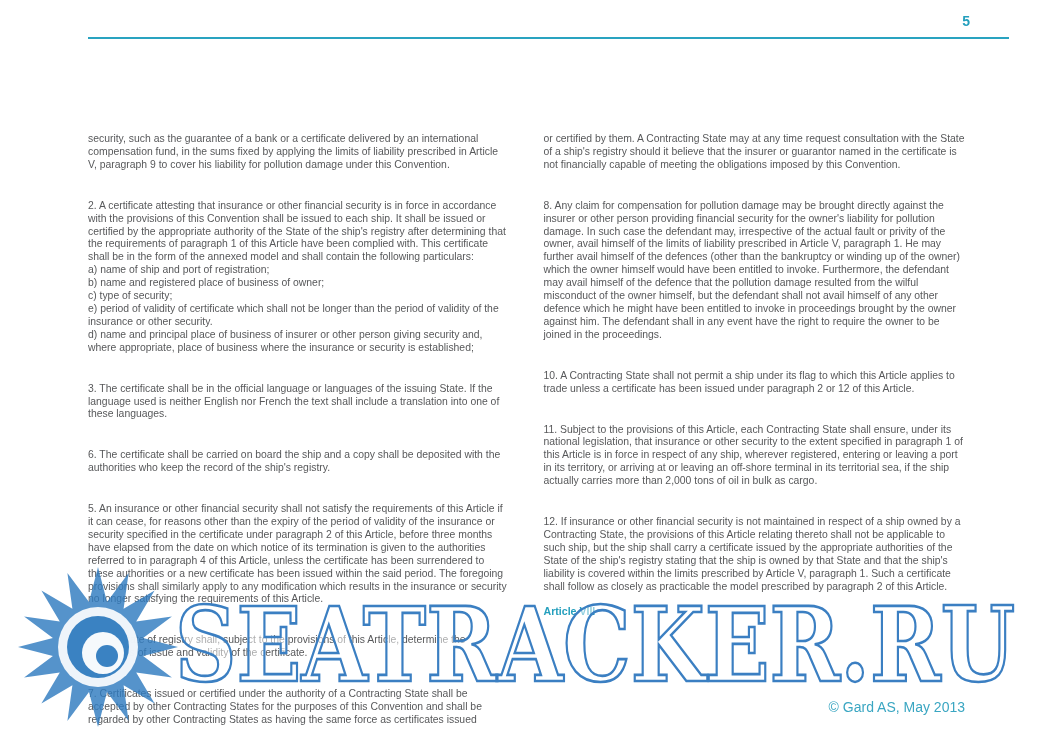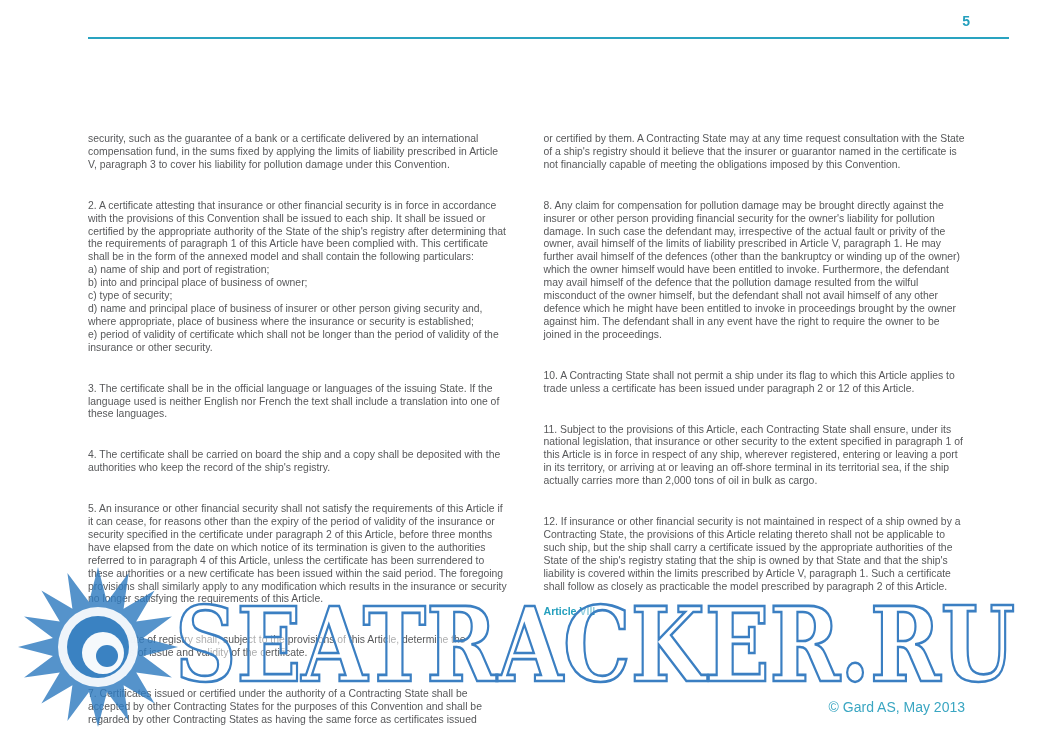--- a/index.html
+++ b/index.html
@@ -42,29 +42,29 @@
   }
 </style>
 </head>
 <body>
 
 <div class="page-number">5</div>
 <div class="top-rule"></div>
 
 <div class="doc-body">
   <div class="col">
-    <p>security, such as the guarantee of a bank or a certificate delivered by an international compensation fund, in the sums fixed by applying the limits of liability prescribed in Article V, paragraph 3 to cover his liability for pollution damage under this Convention.</p>
+    <p>security, such as the guarantee of a bank or a certificate delivered by an international compensation fund, in the sums fixed by applying the limits of liability prescribed in Article V, paragraph 9 to cover his liability for pollution damage under this Convention.</p>
     <p class="para">2. A certificate attesting that insurance or other financial security is in force in accordance with the provisions of this Convention shall be issued to each ship. It shall be issued or certified by the appropriate authority of the State of the ship's registry after determining that the requirements of paragraph 1 of this Article have been complied with. This certificate shall be in the form of the annexed model and shall contain the following particulars:</p>
     <p class="tight">a) name of ship and port of registration;</p>
-    <p class="tight">b) into and principal place of business of owner;</p>
+    <p class="tight">b) name and registered place of business of owner;</p>
     <p class="tight">c) type of security;</p>
+    <p class="tight">e) period of validity of certificate which shall not be longer than the period of validity of the insurance or other security.</p>
     <p class="tight">d) name and principal place of business of insurer or other person giving security and, where appropriate, place of business where the insurance or security is established;</p>
-    <p class="tight">e) period of validity of certificate which shall not be longer than the period of validity of the insurance or other security.</p>
     <p class="para">3. The certificate shall be in the official language or languages of the issuing State. If the language used is neither English nor French the text shall include a translation into one of these languages.</p>
-    <p class="para">4. The certificate shall be carried on board the ship and a copy shall be deposited with the authorities who keep the record of the ship's registry.</p>
+    <p class="para">6. The certificate shall be carried on board the ship and a copy shall be deposited with the authorities who keep the record of the ship's registry.</p>
     <p class="para">5. An insurance or other financial security shall not satisfy the requirements of this Article if it can cease, for reasons other than the expiry of the period of validity of the insurance or security specified in the certificate under paragraph 2 of this Article, before three months have elapsed from the date on which notice of its termination is given to the authorities referred to in paragraph 4 of this Article, unless the certificate has been surrendered to these authorities or a new certificate has been issued within the said period. The foregoing provisions shall similarly apply to any modification which results in the insurance or security no longer satisfying the requirements of this Article.</p>
     <p class="para">6. The State of registry shall, subject to the provisions of this Article, determine the conditions of issue and validity of the certificate.</p>
     <p class="para">7. Certificates issued or certified under the authority of a Contracting State shall be accepted by other Contracting States for the purposes of this Convention and shall be regarded by other Contracting States as having the same force as certificates issued</p>
   </div>
   <div class="col">
     <p>or certified by them. A Contracting State may at any time request consultation with the State of a ship's registry should it believe that the insurer or guarantor named in the certificate is not financially capable of meeting the obligations imposed by this Convention.</p>
     <p class="para">8. Any claim for compensation for pollution damage may be brought directly against the insurer or other person providing financial security for the owner's liability for pollution damage. In such case the defendant may, irrespective of the actual fault or privity of the owner, avail himself of the limits of liability prescribed in Article V, paragraph 1. He may further avail himself of the defences (other than the bankruptcy or winding up of the owner) which the owner himself would have been entitled to invoke. Furthermore, the defendant may avail himself of the defence that the pollution damage resulted from the wilful misconduct of the owner himself, but the defendant shall not avail himself of any other defence which he might have been entitled to invoke in proceedings brought by the owner against him. The defendant shall in any event have the right to require the owner to be joined in the proceedings.</p>
     <p class="para">10. A Contracting State shall not permit a ship under its flag to which this Article applies to trade unless a certificate has been issued under paragraph 2 or 12 of this Article.</p>
     <p class="para">11. Subject to the provisions of this Article, each Contracting State shall ensure, under its national legislation, that insurance or other security to the extent specified in paragraph 1 of this Article is in force in respect of any ship, wherever registered, entering or leaving a port in its territory, or arriving at or leaving an off-shore terminal in its territorial sea, if the ship actually carries more than 2,000 tons of oil in bulk as cargo.</p>
     <p class="para">12. If insurance or other financial security is not maintained in respect of a ship owned by a Contracting State, the provisions of this Article relating thereto shall not be applicable to such ship, but the ship shall carry a certificate issued by the appropriate authorities of the State of the ship's registry stating that the ship is owned by that State and that the ship's liability is covered within the limits prescribed by Article V, paragraph 1. Such a certificate shall follow as closely as practicable the model prescribed by paragraph 2 of this Article.</p>

